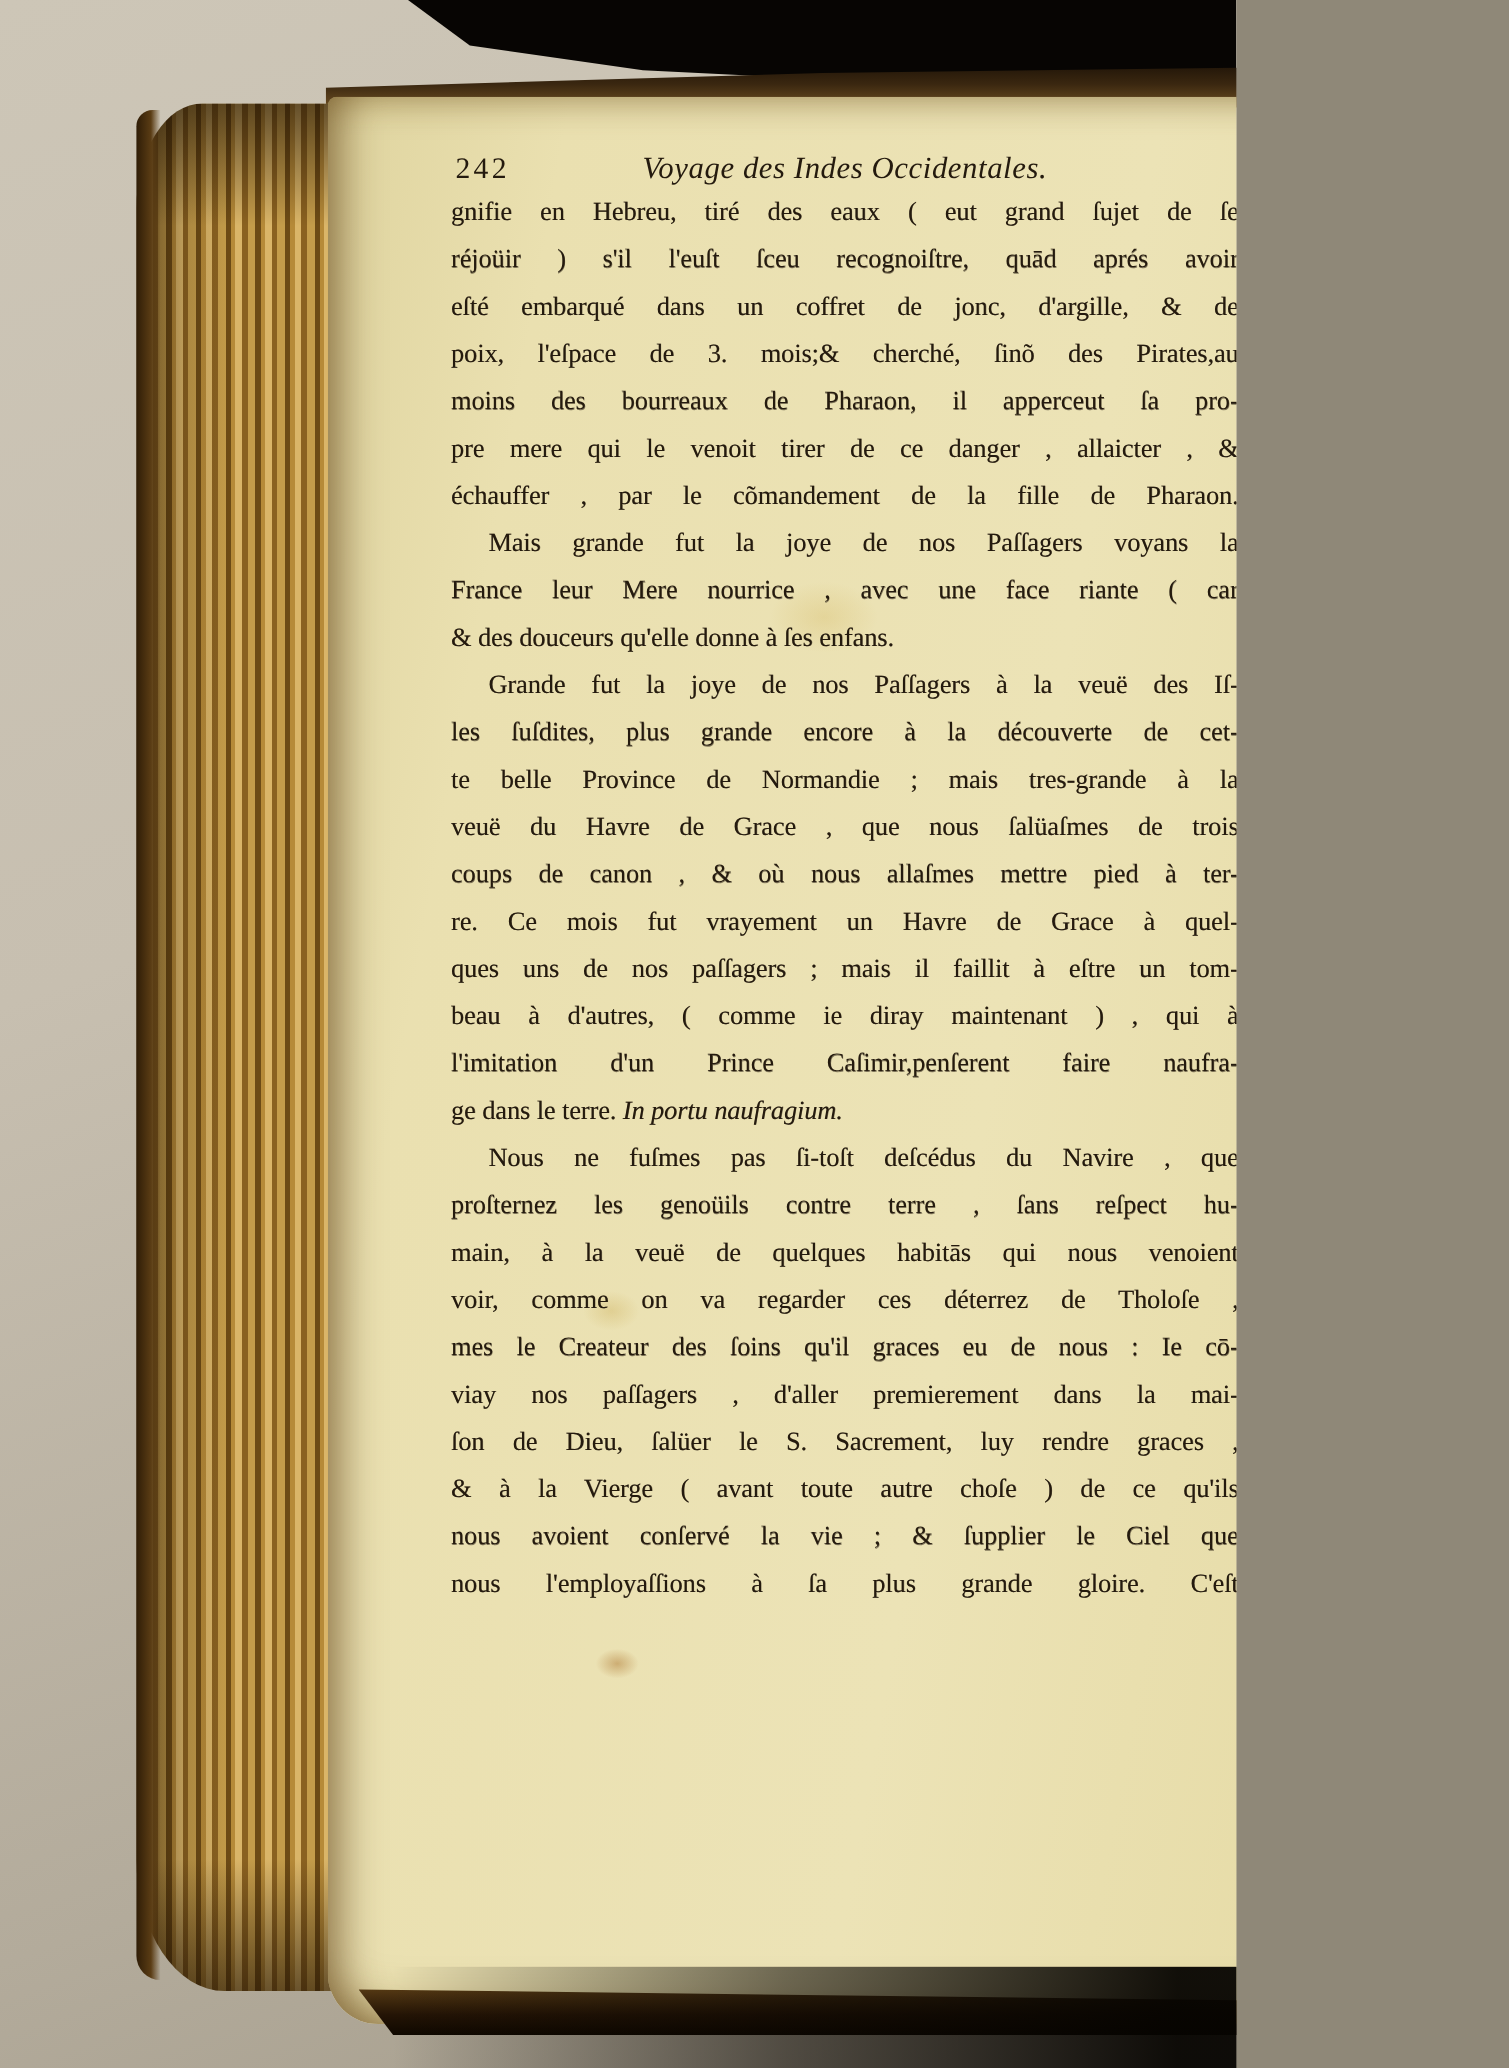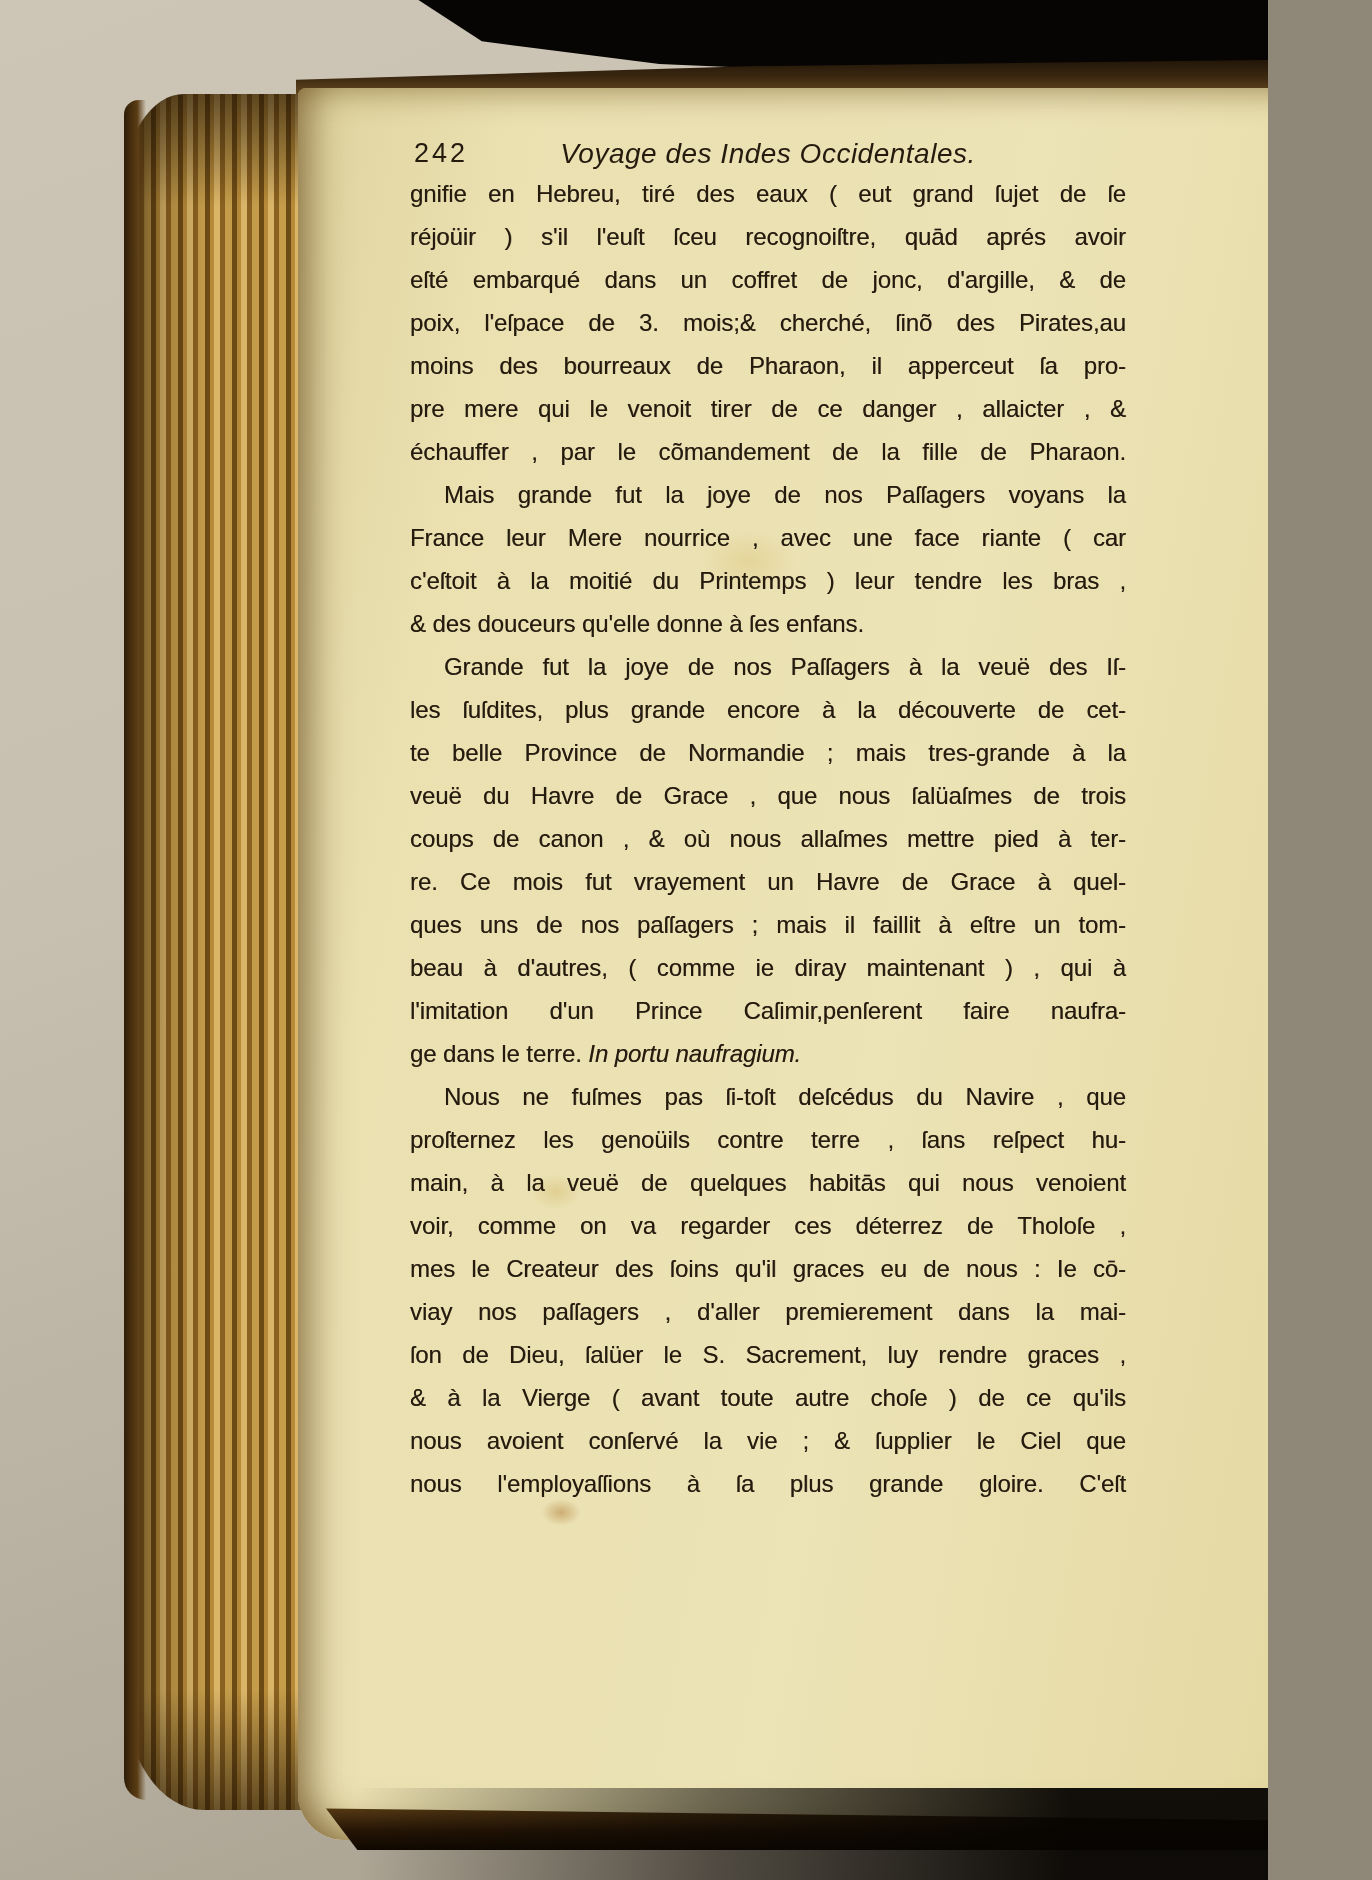--- a/index.html
+++ b/index.html
@@ -1,18 +1,18 @@
 <!DOCTYPE html>
 <html><head>
 <meta charset="utf-8">
 <style>
   html,body{margin:0;padding:0;background:#8f8878;}
-  .scene{position:relative;width:1268px;height:1880px;overflow:hidden;
+  .scene{position:relative;width:1124px;height:1880px;overflow:hidden;
          background:linear-gradient(160deg,#cdc6b7 0%,#c7bfb0 40%,#b3ab9b 78%,#a49c8b 100%);
-         font-family:Liberation Sans, sans-serif;}
+         font-family:Liberation Serif, serif;}
   
   .top-shadow{position:absolute;inset:0;background:#070503;
          clip-path:polygon(33% 0%,100% 0%,100% 4.7%,76% 4.1%,52% 3.4%,38% 2.2%);}
   
   .book-top-edge{position:absolute;left:296px;top:50px;width:1076px;height:48px;
          background:linear-gradient(180deg,#140c04 0%,#3a2710 55%,#6d4e22 100%);
          clip-path:polygon(0 62%,42% 34%,100% 18%,100% 100%,0 100%);}
   
   .page-edge-stack{position:absolute;left:124px;top:94px;width:194px;height:1716px;
          border-radius:60px 0 0 80px / 95px 0 0 120px;
@@ -75,21 +75,20 @@
             <div class="line"><span>réjoüir ) s'il l'euſt ſceu recognoiſtre, quād aprés avoir</span></div>
             <div class="line"><span>eſté embarqué dans un coffret de jonc, d'argille, &amp; de</span></div>
             <div class="line"><span>poix, l'eſpace de 3. mois;&amp; cherché, ſinõ des Pirates,au</span></div>
             <div class="line"><span>moins des bourreaux de Pharaon, il apperceut ſa pro-</span></div>
             <div class="line"><span>pre mere qui le venoit tirer de ce danger , allaicter , &amp;</span></div>
             <div class="line"><span>échauffer , par le cõmandement de la fille de Pharaon.</span></div>
           </div>
           <div class="para">
             <div class="line indent"><span>Mais grande fut la joye de nos Paſſagers voyans la</span></div>
             <div class="line"><span>France leur Mere nourrice , avec une face riante ( car</span></div>
-            <div class="line"><span>c'eſtoit à la moitié du Printemps ) leur tendre les bras ,</span></div>
             <div class="line no-stretch"><span>&amp; des douceurs qu'elle donne à ſes enfans.</span></div>
           </div>
           <div class="para">
             <div class="line indent"><span>Grande fut la joye de nos Paſſagers à la veuë des Iſ-</span></div>
             <div class="line"><span>les ſuſdites, plus grande encore à la découverte de cet-</span></div>
             <div class="line"><span>te belle Province de Normandie ; mais tres-grande à la</span></div>
             <div class="line"><span>veuë du Havre de Grace , que nous ſalüaſmes de trois</span></div>
             <div class="line"><span>coups de canon , &amp; où nous allaſmes mettre pied à ter-</span></div>
             <div class="line"><span>re.  Ce mois fut vrayement un Havre de Grace à quel-</span></div>
             <div class="line"><span>ques uns de nos paſſagers ; mais il faillit à eſtre un tom-</span></div>

